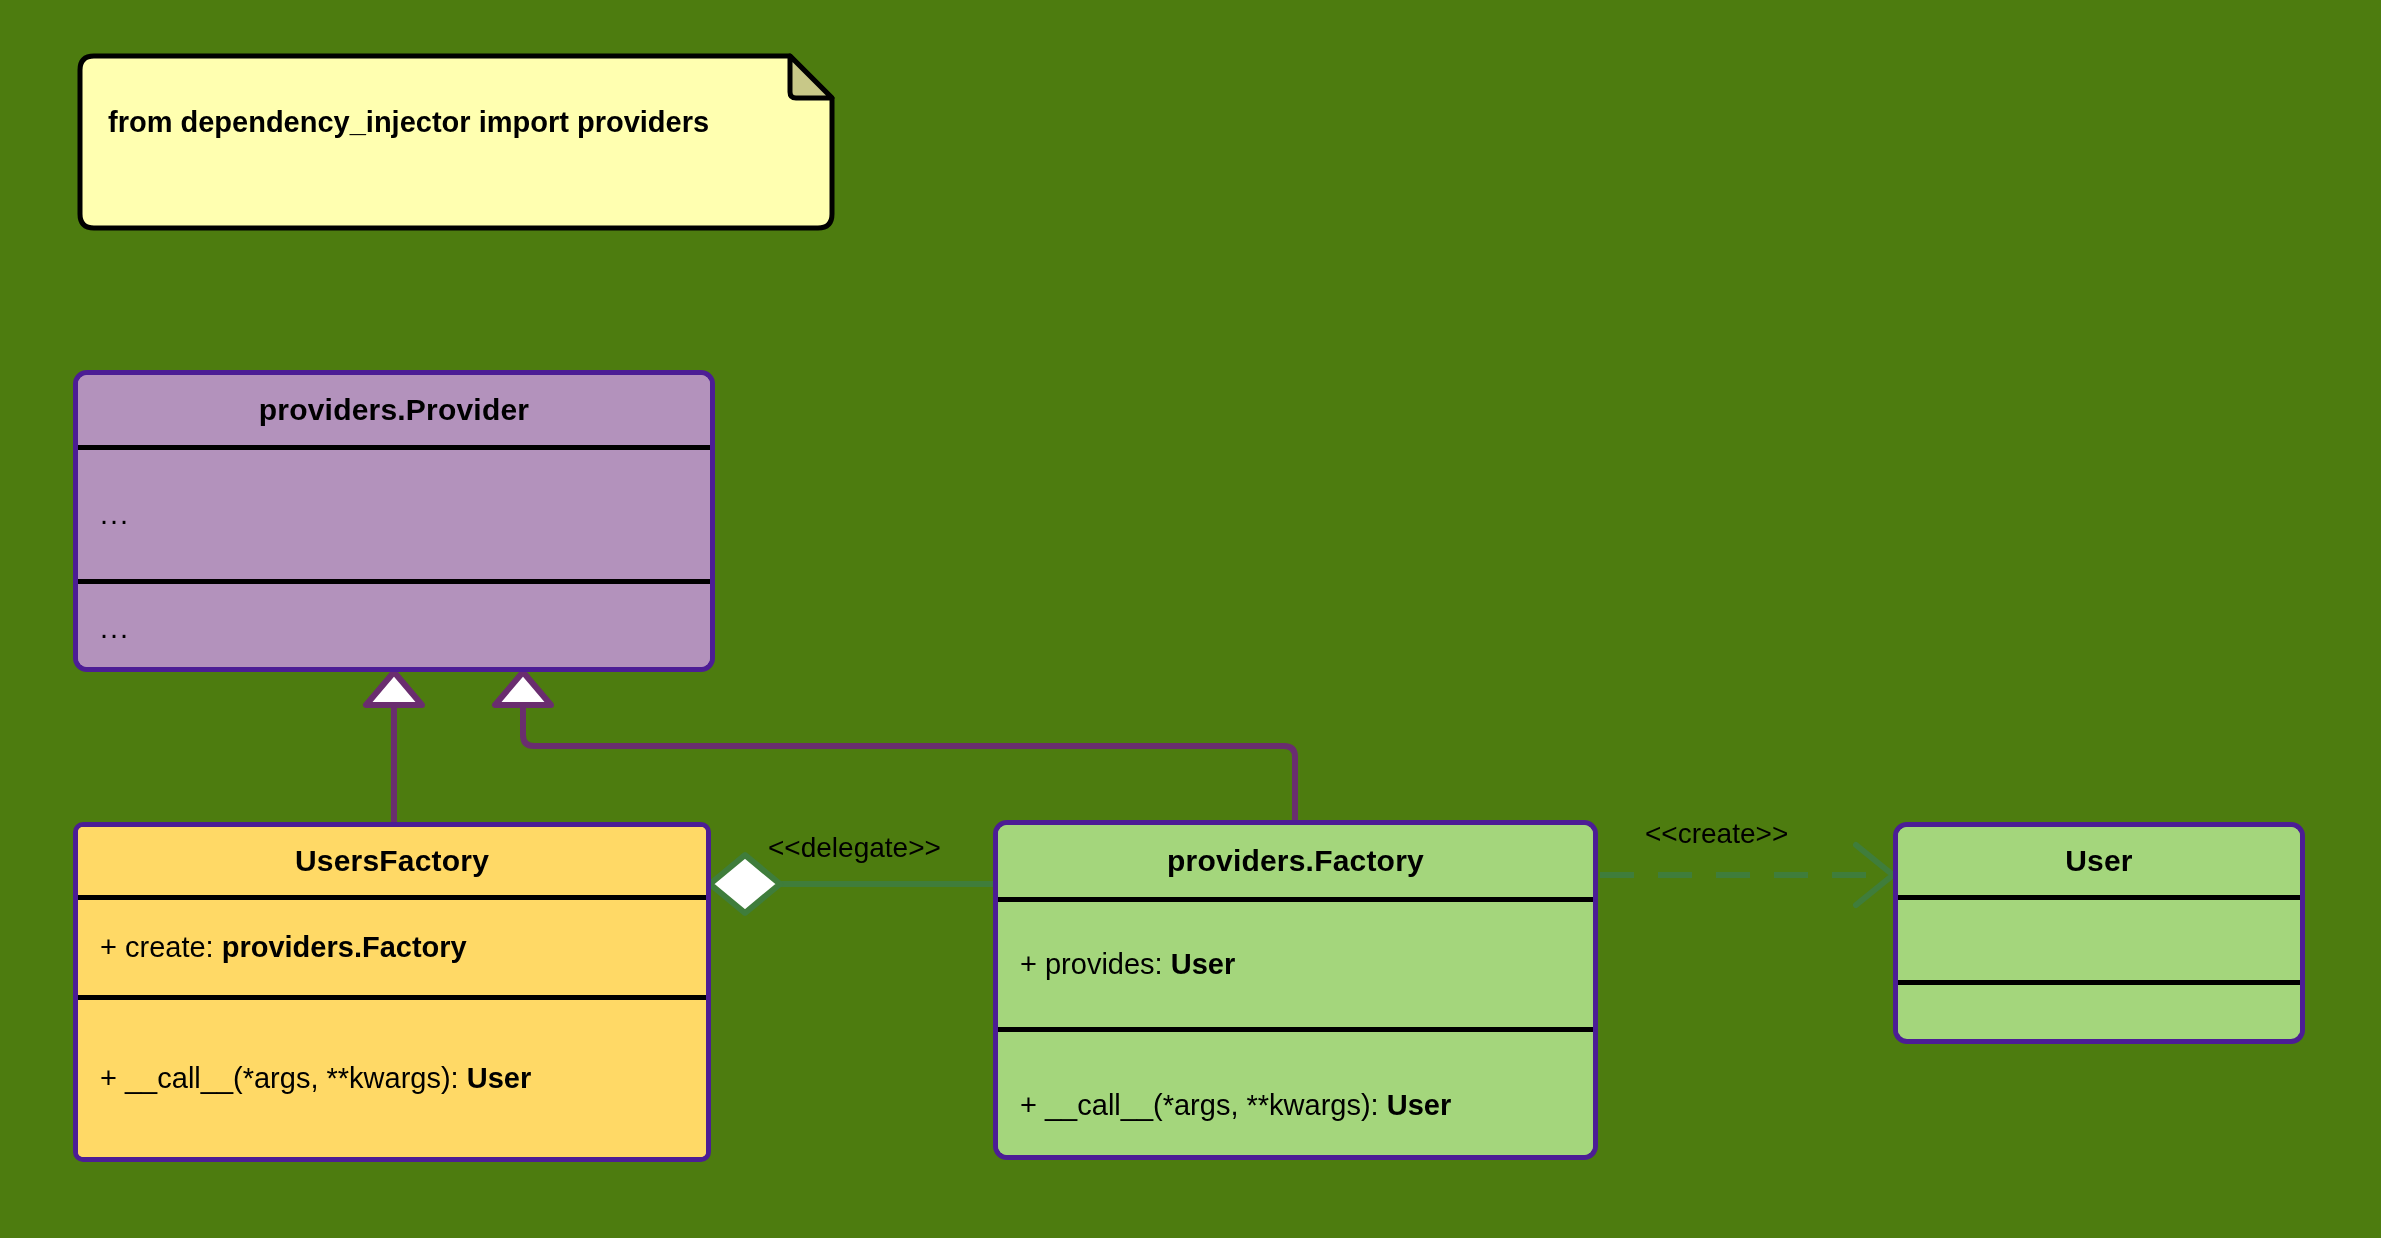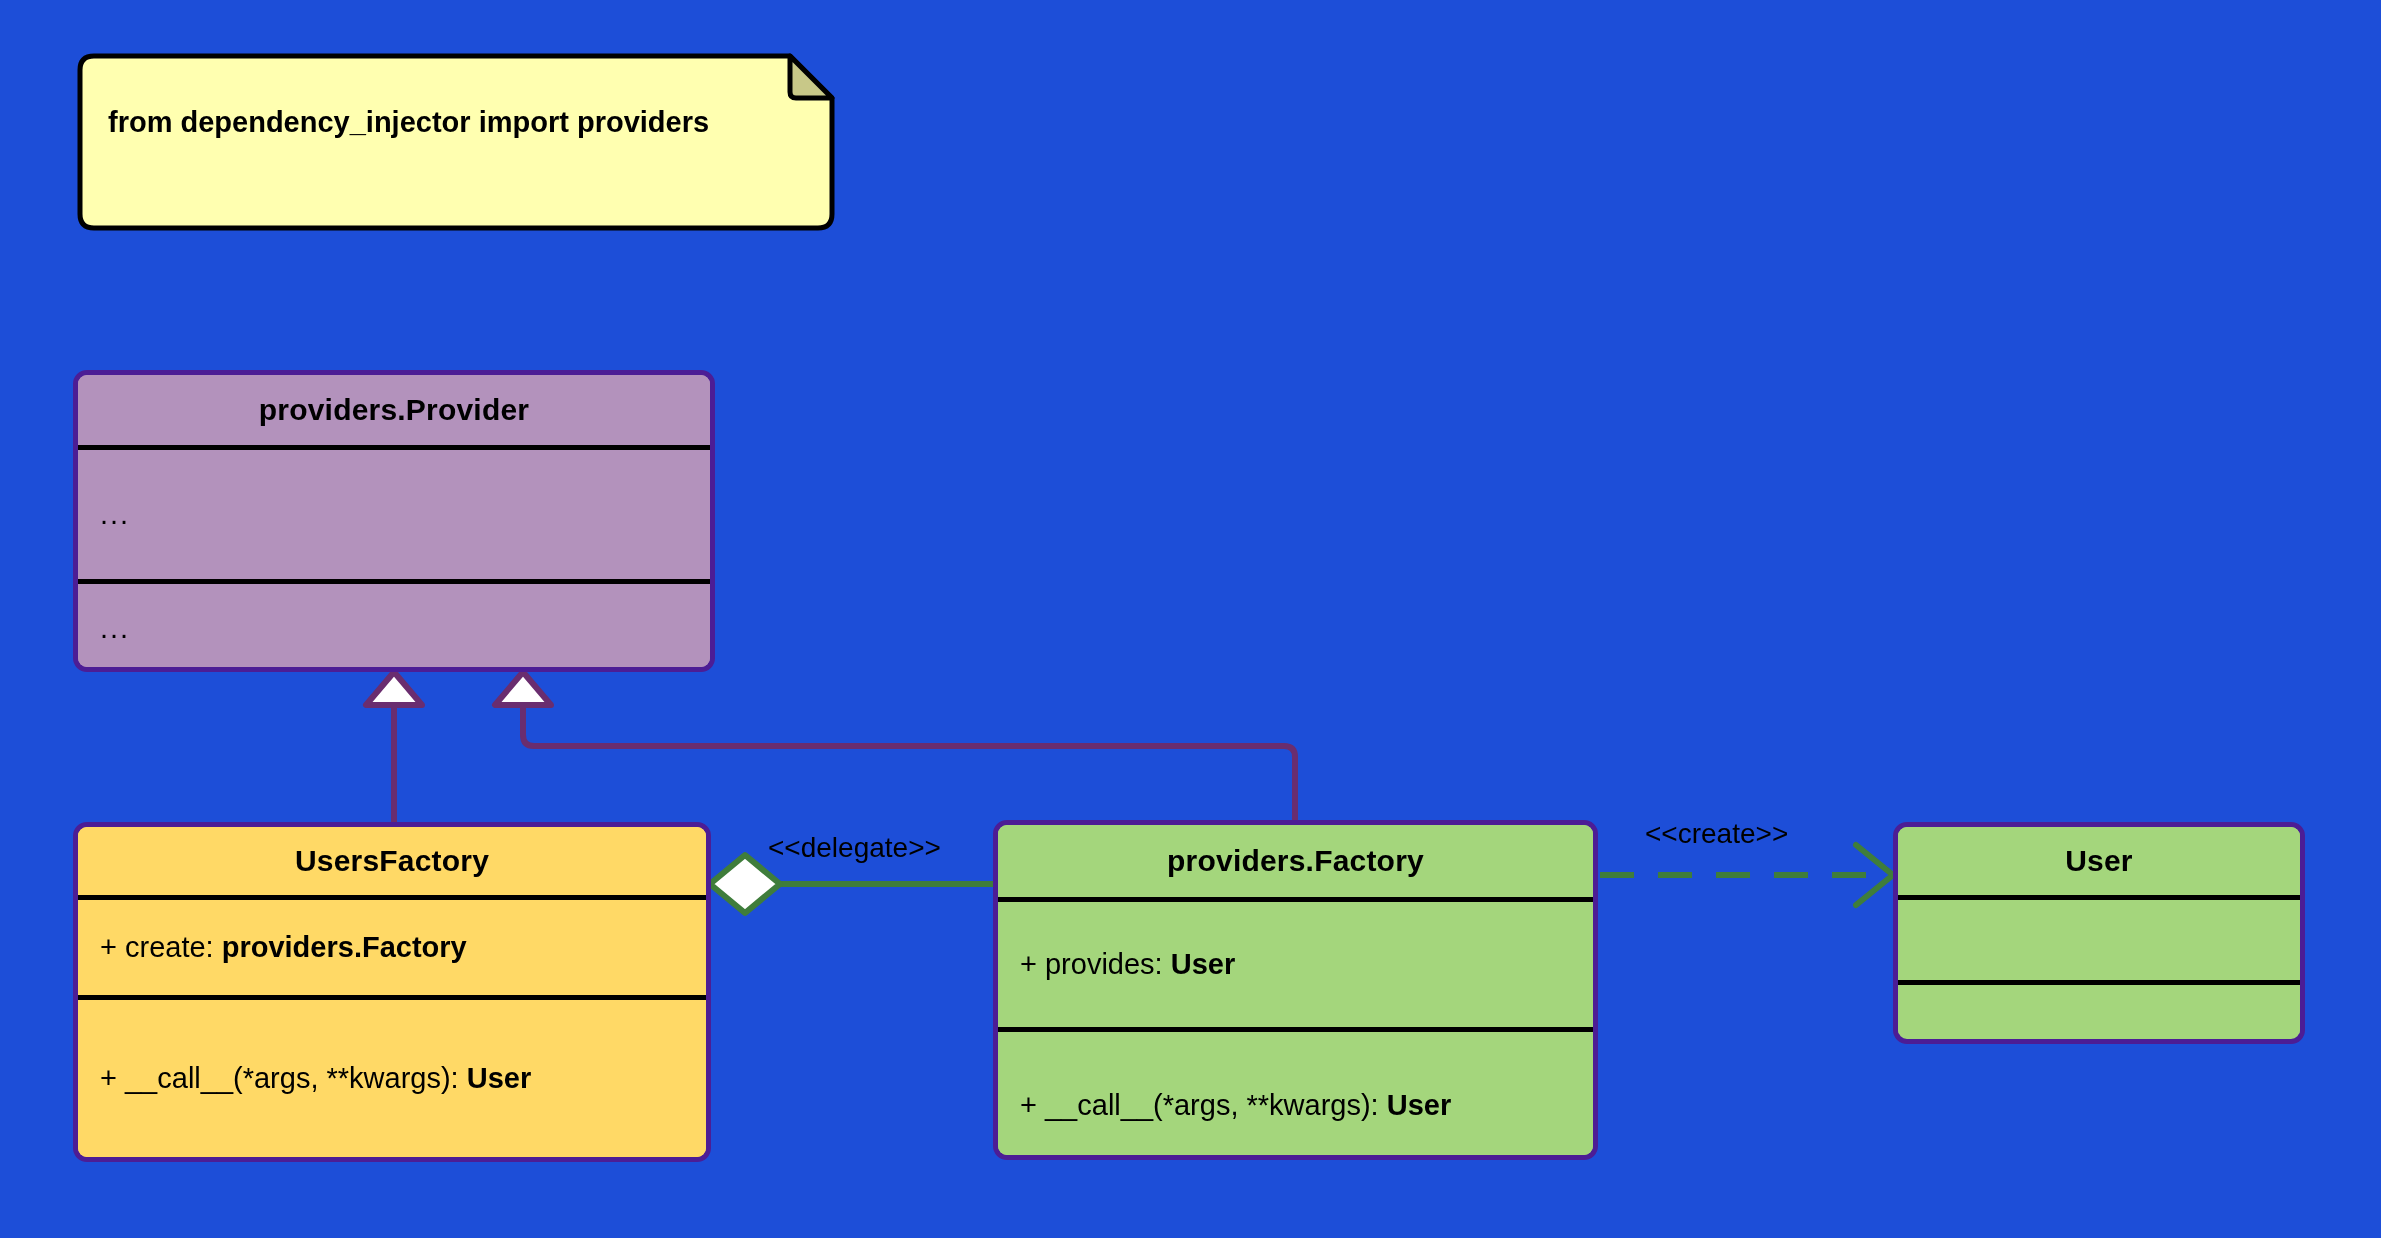--- a/index.html
+++ b/index.html
@@ -4,21 +4,21 @@
 <style>
   html, body {
     margin: 0;
     padding: 0;
     background: #ffffff;
   }
   #canvas {
     position: relative;
     width: 2381px;
     height: 1238px;
-    background: #1d4ed8;
+    background: #4d7c0f;
     font-family: "Liberation Sans", sans-serif;
     overflow: hidden;
   }
 
   
   .uml-class {
     position: absolute;
     box-sizing: border-box;
     border: 5px solid #4c1d95;
     border-radius: 14px;
@@ -128,21 +128,21 @@
   <div class="uml-class" style="left:73px; top:370px; width:642px; height:302px; background:#b392bc;">
     <div class="compartment class-title" style="height:70px; background:#b392bc;">providers.Provider</div>
     <div class="compartment divider-top" style="height:134px; background:#b392bc;">
       <span class="ellipsis">...</span>
     </div>
     <div class="compartment divider-top" style="height:93px; background:#b392bc;">
       <span class="ellipsis">...</span>
     </div>
   </div>
 
-  <div class="uml-class" style="left:73px; top:822px; width:638px; height:340px; background:#ffd966;">
+  <div class="uml-class" style="left:73px; top:822px; width:638px; height:340px; background:#ffd966;border-radius:10px;">
     <div class="compartment class-title" style="height:68px; background:#ffd966;">UsersFactory</div>
     <div class="compartment divider-top" style="height:100px; background:#ffd966;">
       <span class="member"><span>+ create: </span><b>providers.Factory</b></span>
     </div>
     <div class="compartment divider-top" style="height:162px; background:#ffd966;">
       <span class="member"><span>+ __call__(*args, **kwargs): </span><b>User</b></span>
     </div>
   </div>
 
   <div class="uml-class" style="left:993px; top:820px; width:605px; height:340px; background:#a4d67c;">

